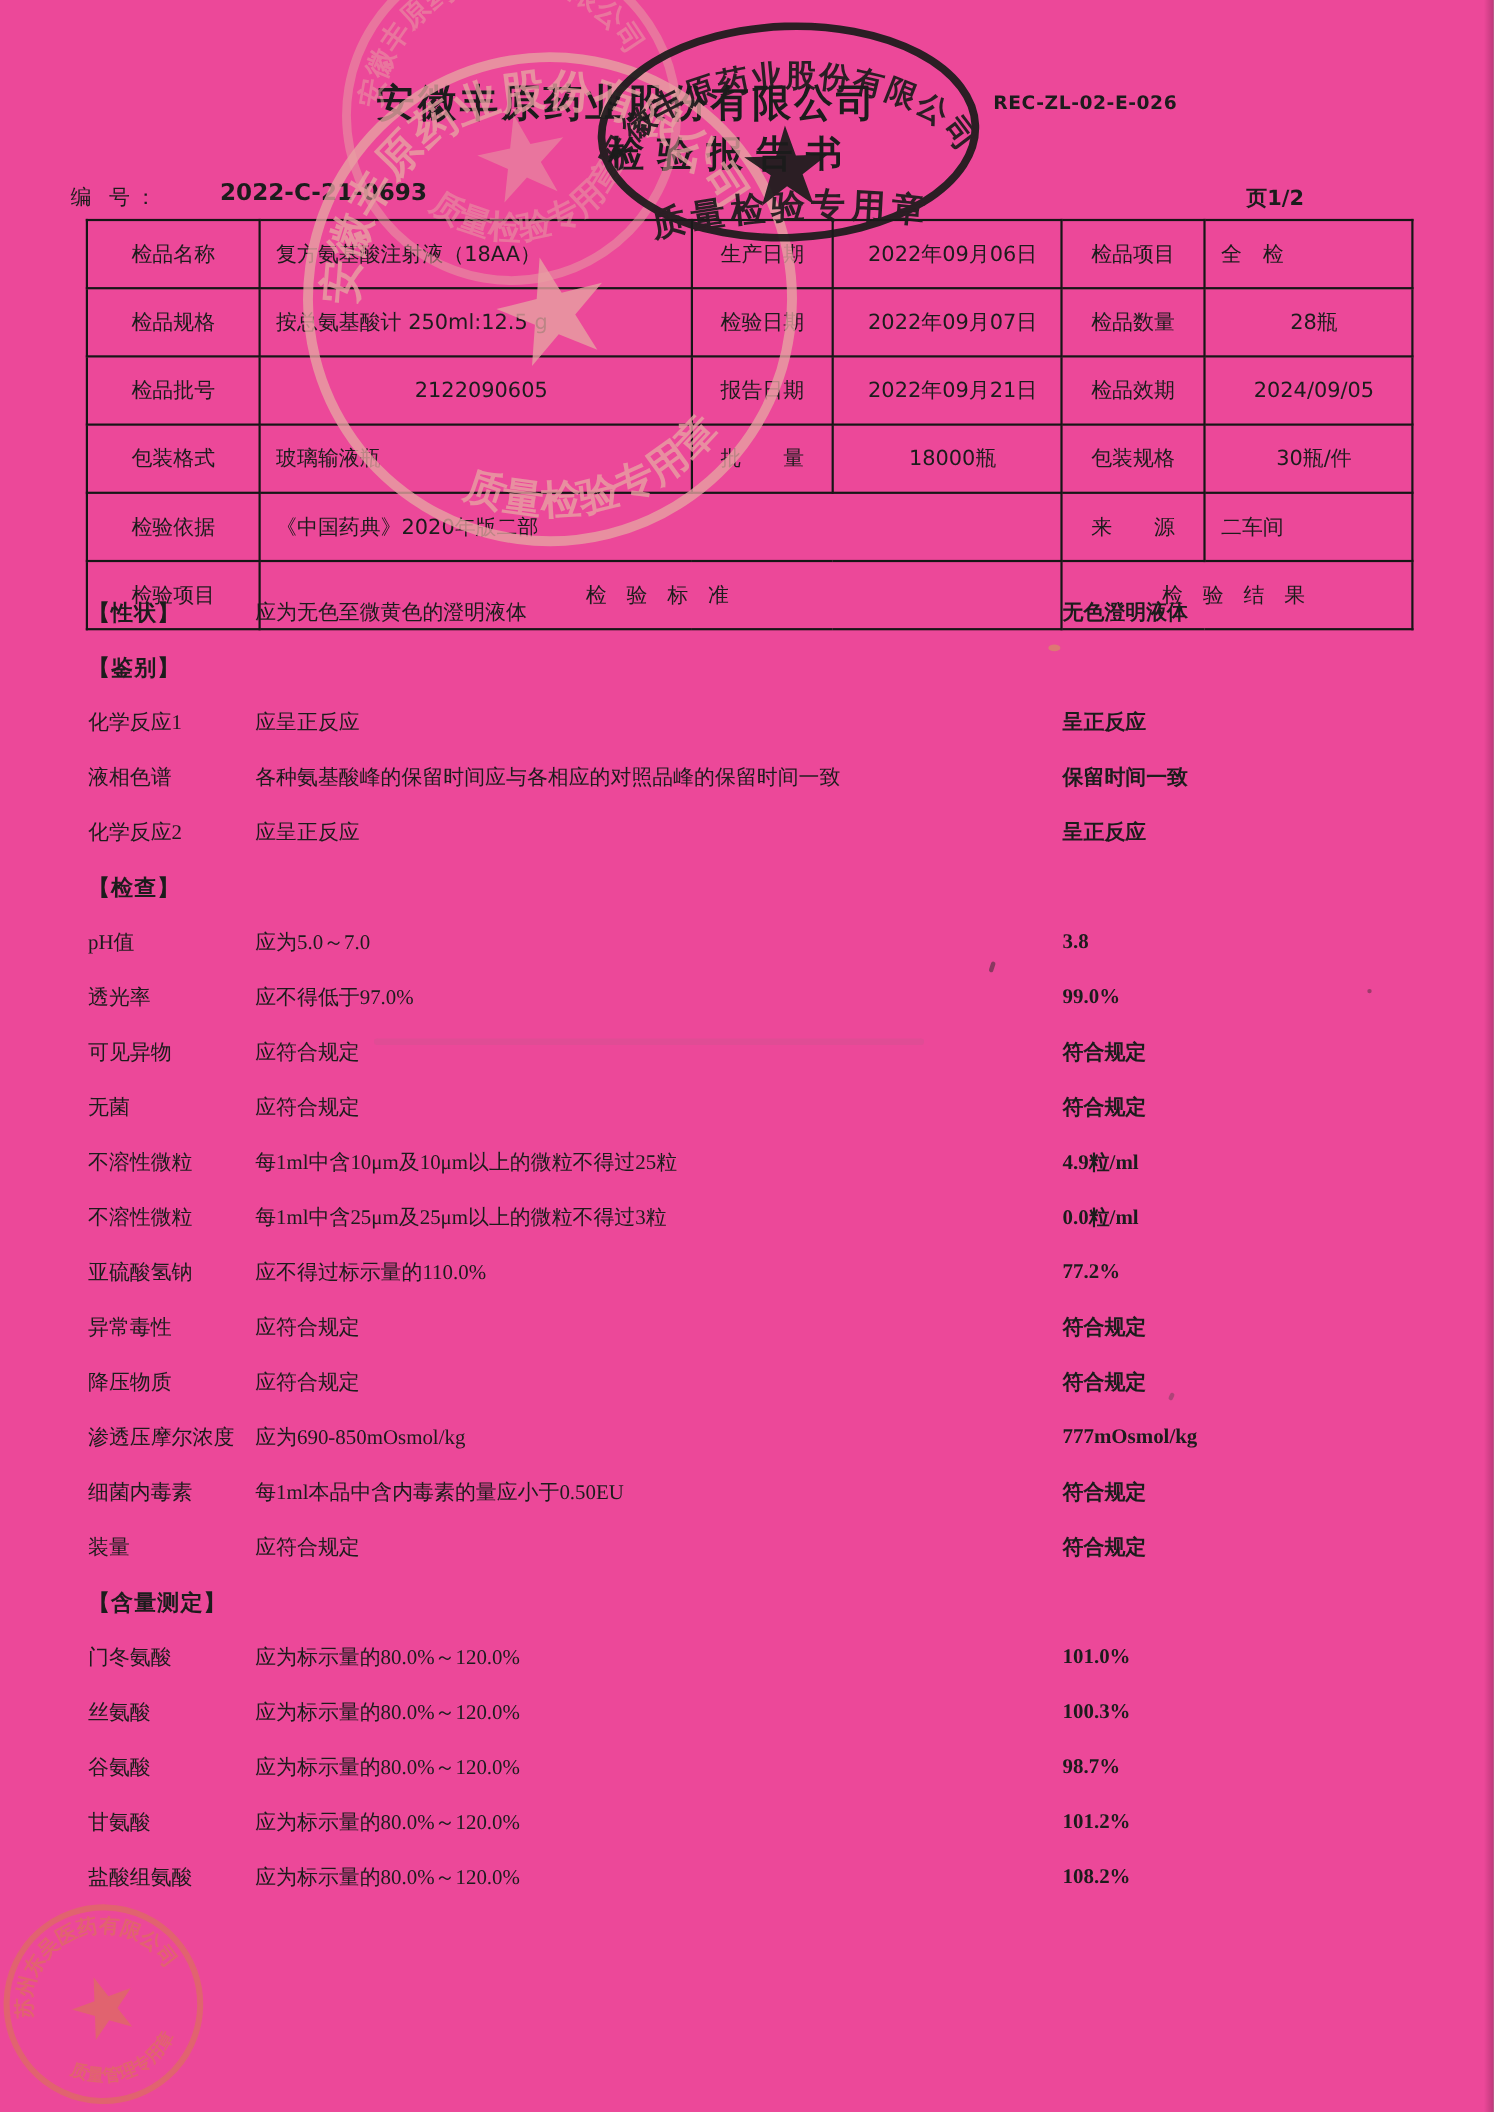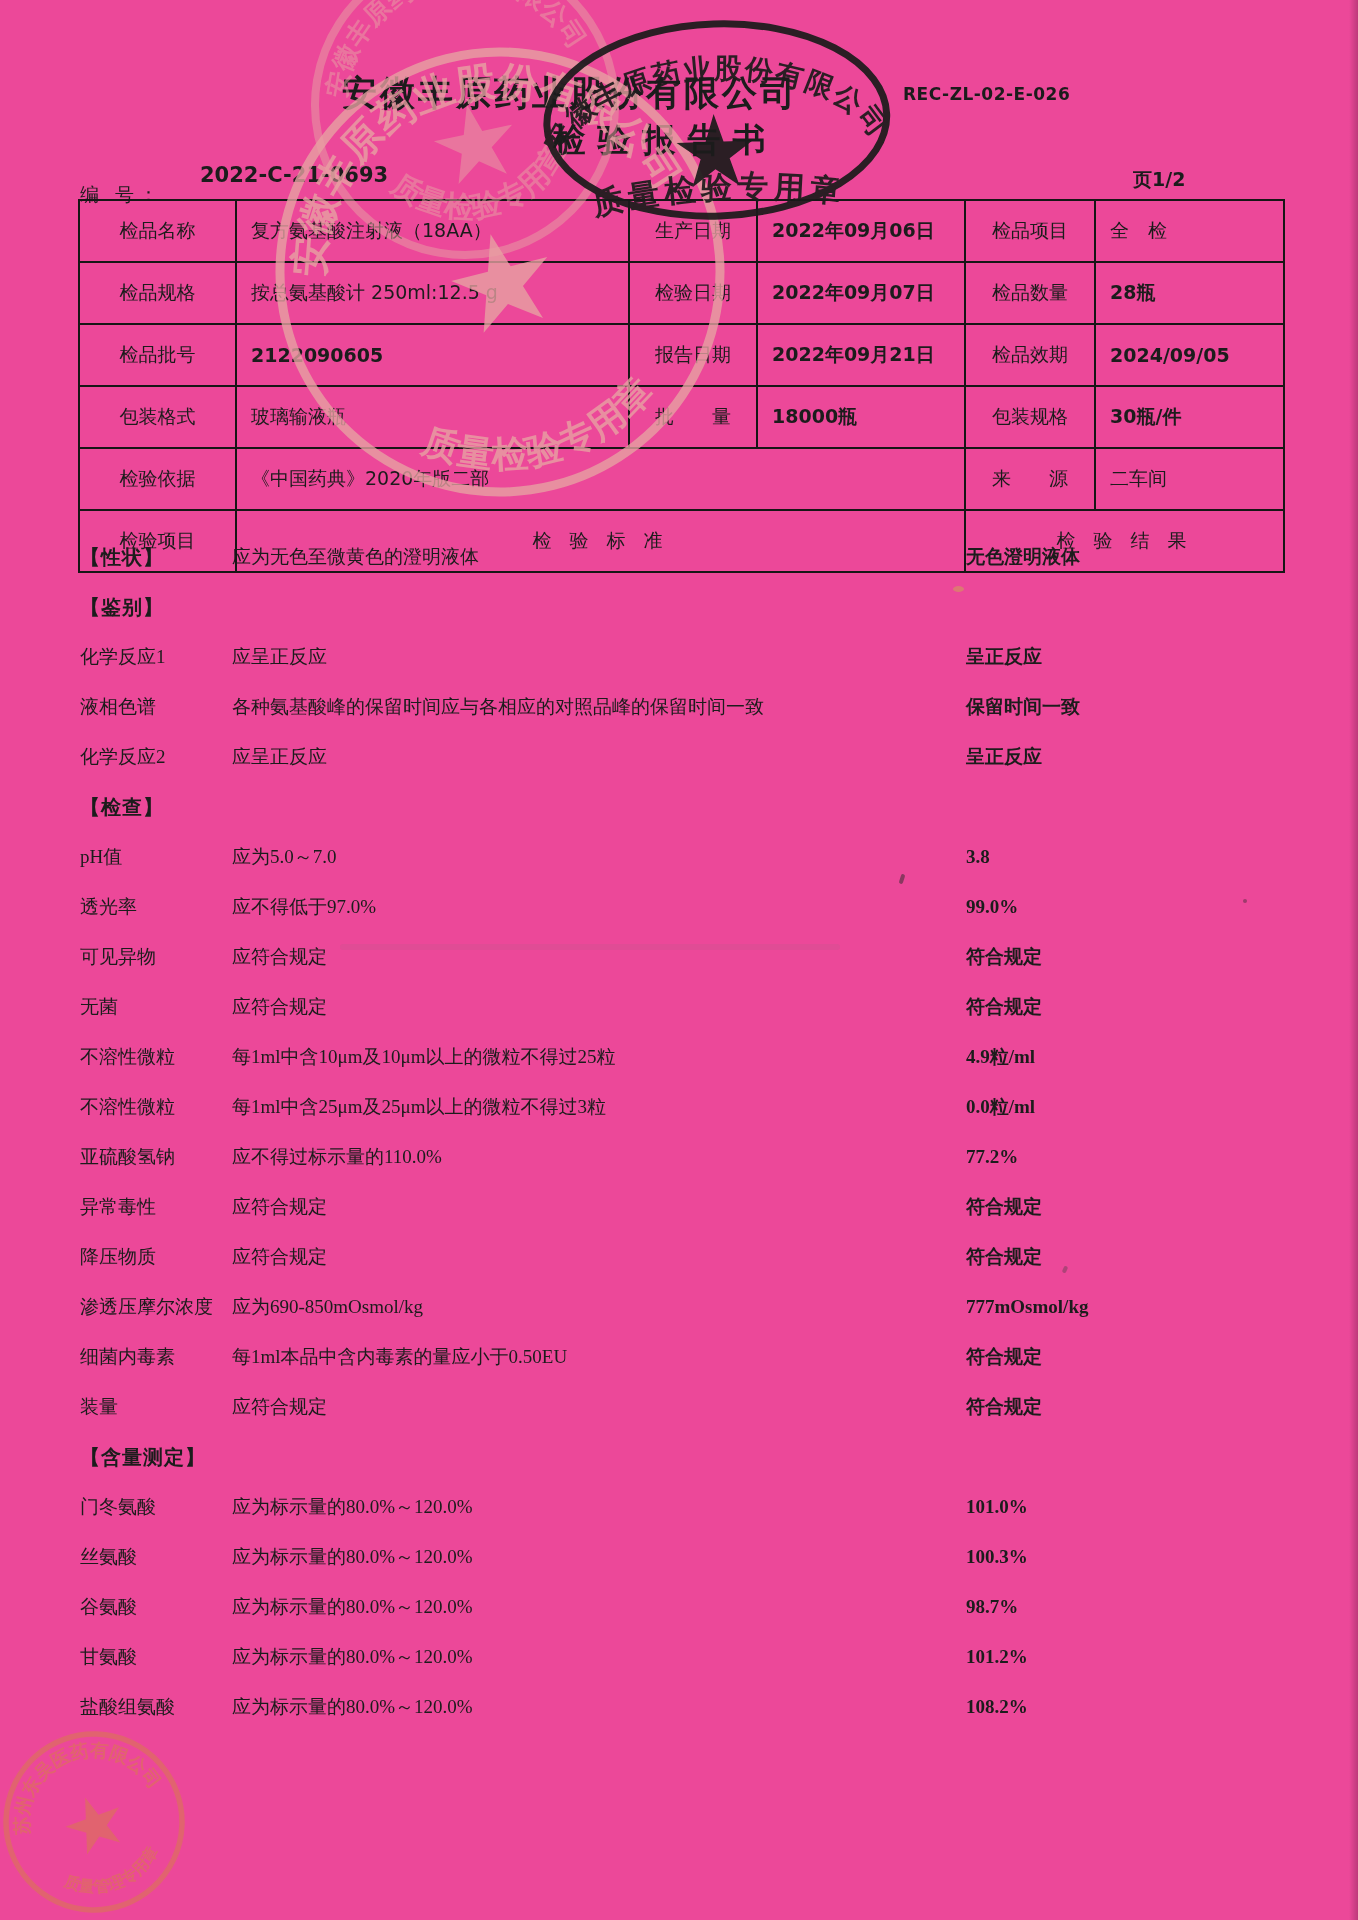--- a/index.html
+++ b/index.html
@@ -7,31 +7,31 @@
     position:relative;width:1358px;height:1920px;margin:0 auto;
     background:#ec4899;overflow:hidden;
     font-family:"DejaVu Sans","Liberation Sans",sans-serif;color:#1c1c1c;
   }
   
   .company-title{position:absolute;left:0;top:70px;width:1140px;text-align:center;
     font-size:35px;font-weight:600;letter-spacing:3px;}
   .doc-title{position:absolute;left:0;top:118px;width:1330px;text-align:center;
     font-size:33px;font-weight:600;letter-spacing:12px;}
   .doc-code{position:absolute;left:903px;top:84px;font-size:17px;font-weight:600;letter-spacing:.5px;}
-  .serial-label{position:absolute;left:80px;top:166px;font-size:19px;letter-spacing:5px;margin-top:16px;}
+  .serial-label{position:absolute;left:64px;top:166px;font-size:19px;letter-spacing:5px;}
   .serial-value{position:absolute;left:200px;top:163px;font-size:21px;font-weight:600;}
   .page-label{position:absolute;left:1133px;top:167px;font-size:19px;font-weight:600;}
   
   .info-table{position:absolute;left:78px;top:199px;width:1205px;
     border-collapse:collapse;table-layout:fixed;font-size:19px;}
   .info-table td{border:2px solid #161616;vertical-align:middle;
     padding:0 4px 0 14px;overflow:visible;white-space:nowrap;}
   .info-table td.lab{text-align:center;padding:17px;}
   .info-table td.cen{text-align:center;padding:12px;letter-spacing:6px;}
-  .info-table td.num{font-weight:700;}
+  .info-table td.num{font-weight:400;text-align:center;}
   
   .results{position:absolute;left:80px;top:532px;width:1216px;}
   .rrow{display:flex;height:50px;align-items:center;font-size:19px;font-family:Liberation Serif, serif;}
   .rlabel{width:152px;flex:none;white-space:nowrap;}
   .rstd{width:734px;flex:none;white-space:nowrap;}
   .rres{flex:1;font-weight:600;white-space:nowrap;}
   .rrow.section .rlabel{font-weight:600;font-size:20px;letter-spacing:1px;}
   
   .stamp{position:absolute;pointer-events:none;}
   .stamp text{font-family:"DejaVu Sans","Liberation Sans",sans-serif;}

